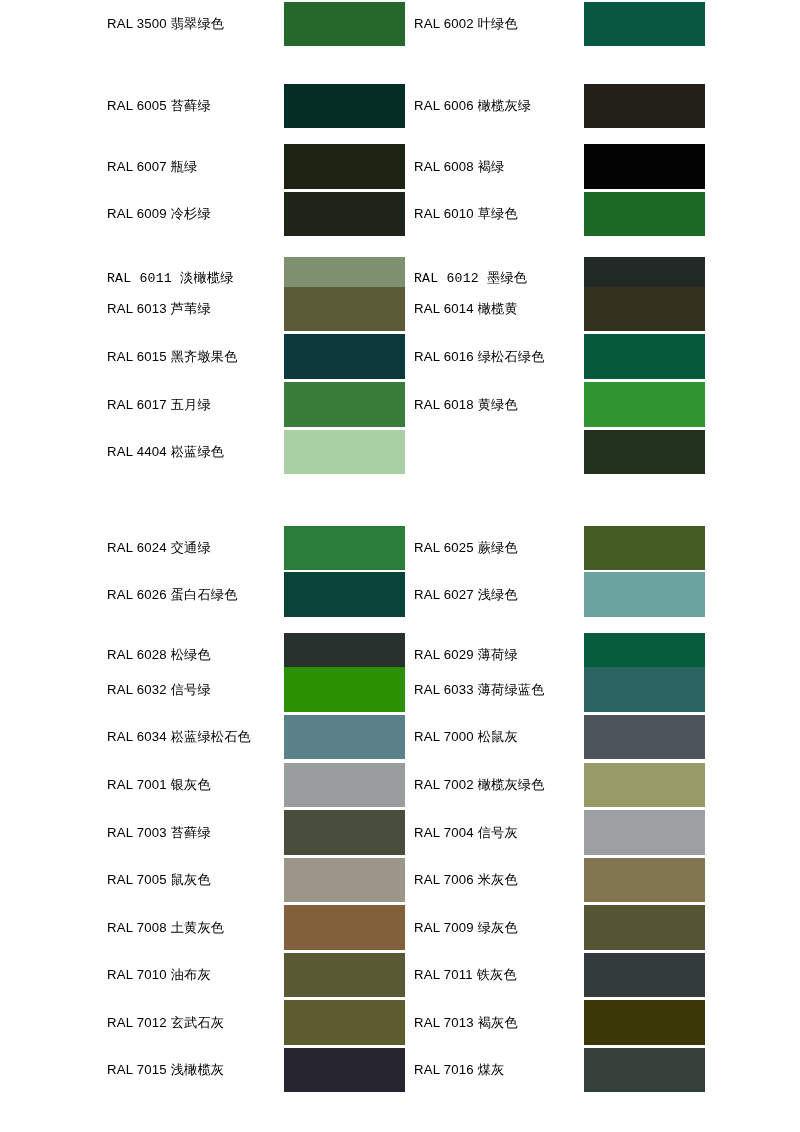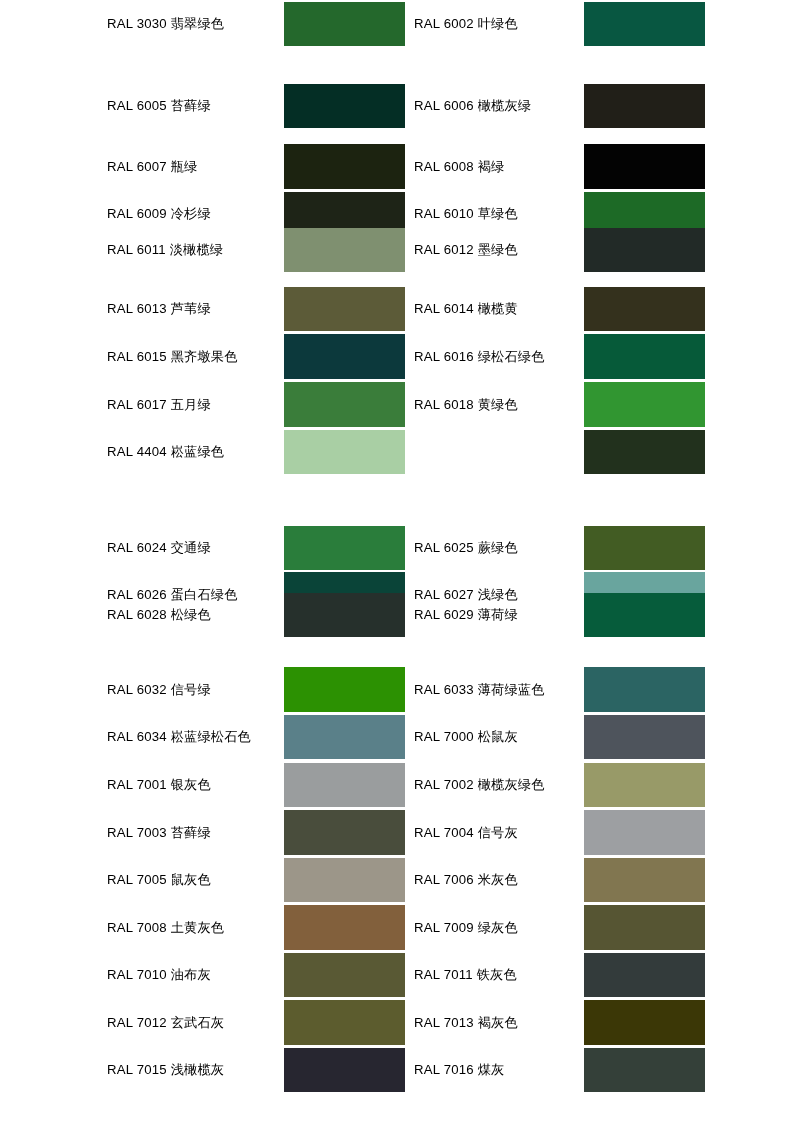--- a/index.html
+++ b/index.html
@@ -56,21 +56,21 @@
   }
   .cell.left  .swatch { left: 284px; }
   .cell.right .swatch { left: 179px; }
 </style>
 </head>
 <body>
 
 <div id="chart">
     <div class="row" style="top: 0px;">
       <div class="cell left">
-        <span class="label">RAL 3030 翡翠绿色</span>
+        <span class="label">RAL 3500 翡翠绿色</span>
         <div class="swatch" style="background: rgb(36, 104, 44);"></div>
       </div>
       <div class="cell right">
         <span class="label">RAL 6002 叶绿色</span>
         <div class="swatch" style="background: rgb(8, 87, 65);"></div>
       </div>
     </div>
     <div class="row" style="top: 82px;">
       <div class="cell left">
         <span class="label">RAL 6005 苔藓绿</span>
@@ -94,21 +94,21 @@
     <div class="row" style="top: 190.252px;">
       <div class="cell left">
         <span class="label">RAL 6009 冷杉绿</span>
         <div class="swatch" style="background: rgb(30, 36, 23);"></div>
       </div>
       <div class="cell right">
         <span class="label">RAL 6010 草绿色</span>
         <div class="swatch" style="background: rgb(29, 106, 38);"></div>
       </div>
     </div>
-    <div class="row" style="top: 226px;">
+    <div class="row" style="top: 255px; font-family: Liberation Mono, monospace;">
       <div class="cell left">
         <span class="label">RAL 6011 淡橄榄绿</span>
         <div class="swatch" style="background: rgb(127, 144, 112);"></div>
       </div>
       <div class="cell right">
         <span class="label">RAL 6012 墨绿色</span>
         <div class="swatch" style="background: rgb(34, 42, 39);"></div>
       </div>
     </div>
     <div class="row" style="top: 285.378px;">
@@ -163,21 +163,21 @@
     <div class="row" style="top: 570.756px;">
       <div class="cell left">
         <span class="label">RAL 6026 蛋白石绿色</span>
         <div class="swatch" style="background: rgb(10, 68, 56);"></div>
       </div>
       <div class="cell right">
         <span class="label">RAL 6027 浅绿色</span>
         <div class="swatch" style="background: rgb(105, 165, 158);"></div>
       </div>
     </div>
-    <div class="row" style="top: 591px;">
+    <div class="row" style="top: 631px;">
       <div class="cell left">
         <span class="label">RAL 6028 松绿色</span>
         <div class="swatch" style="background: rgb(38, 48, 44);"></div>
       </div>
       <div class="cell right">
         <span class="label">RAL 6029 薄荷绿</span>
         <div class="swatch" style="background: rgb(6, 92, 59);"></div>
       </div>
     </div>
     <div class="row" style="top: 665.882px;">

